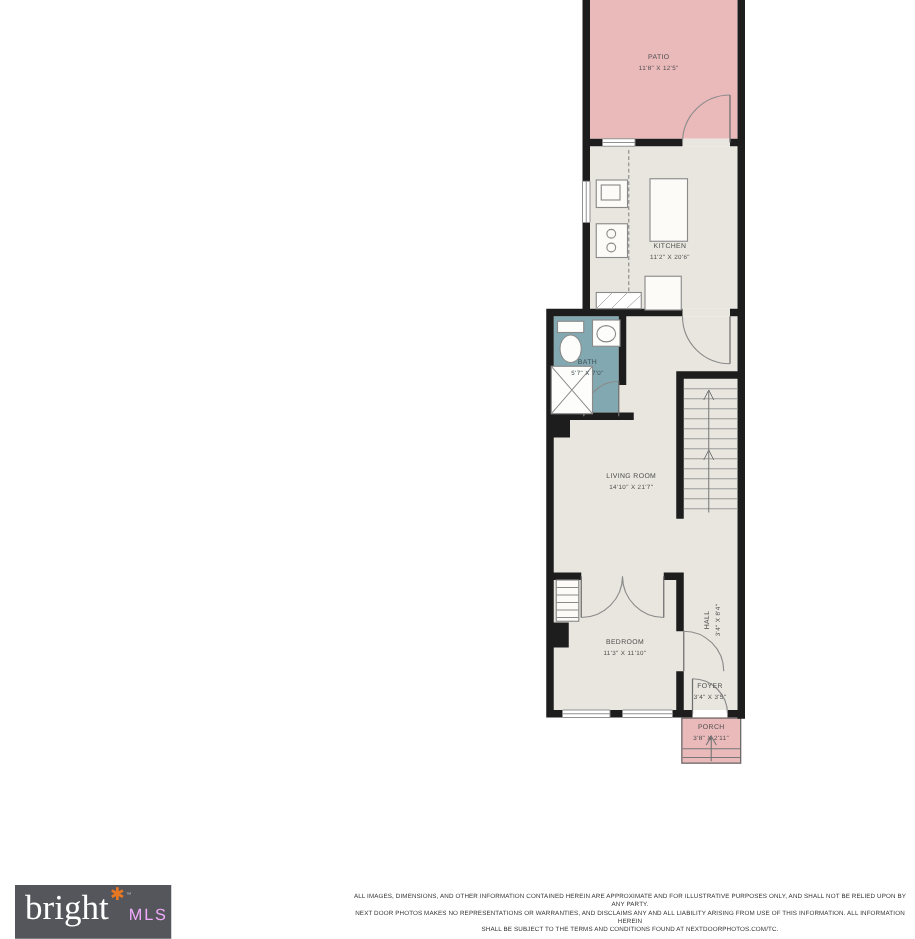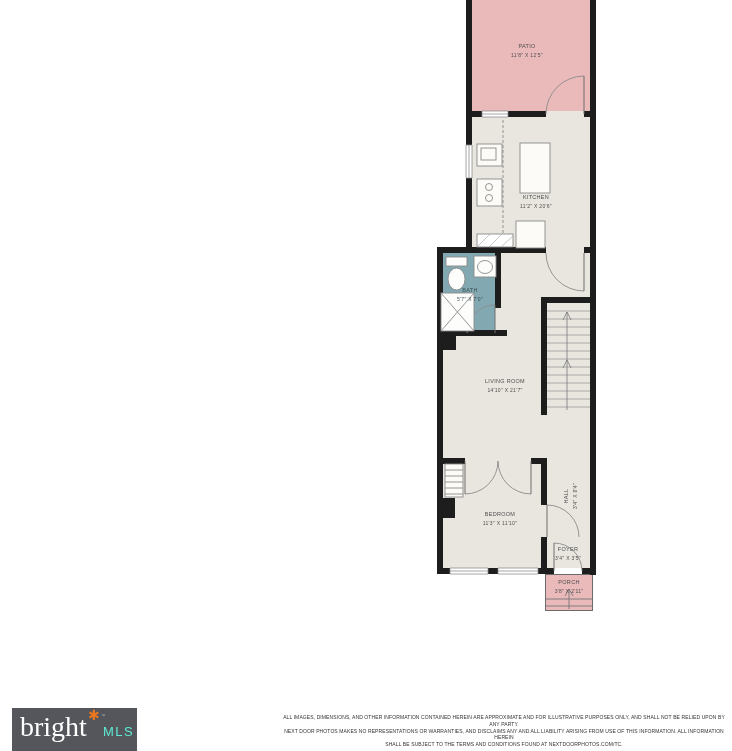--- a/index.html
+++ b/index.html
@@ -11,21 +11,21 @@
   .teal{background:#82a9b2;}
   svg.overlay{position:absolute;left:0;top:0;z-index:2;}
   .rlabel{position:absolute;z-index:3;text-align:center;color:#4f4f4f;letter-spacing:.3px;line-height:1.6;}
   .rname{font-size:5.5px;}
   .rdims{font-size:5px;}
   .rotated{transform:rotate(-90deg);transform-origin:center center;}
   #logo{position:absolute;left:12px;top:708px;width:125px;height:57px;background:#54565b;z-index:4;}
   #logo .brand{position:absolute;left:8px;top:3px;font-family:"Liberation Serif",serif;font-size:28px;color:#ffffff;}
   #logo .asterisk{position:absolute;left:76px;top:-1px;font-size:14px;color:#e87722;}
   #logo .tm{position:absolute;left:89px;top:5px;font-size:4px;color:#c8c9ca;}
-  #logo .mls{position:absolute;left:91px;top:16px;font-size:13px;color:#5eead4;letter-spacing:1.5px;}
+  #logo .mls{position:absolute;left:91px;top:16px;font-size:13px;color:#f0abfc;letter-spacing:1.5px;}
   #disclaimer{position:absolute;left:278px;top:714px;width:452px;z-index:4;text-align:center;color:#333;font-size:5px;line-height:6.8px;letter-spacing:.1px;}
 </style>
 </head>
 <body>
 
 <div class="plan">
 
   <div class="room pink" style="left:472px;top:0;width:118px;height:111px;"></div>
   <div class="room floor" style="left:546px;top:111px;width:38px;height:6px;"></div>
   <div class="room floor" style="left:472px;top:117px;width:118px;height:130px;"></div>

